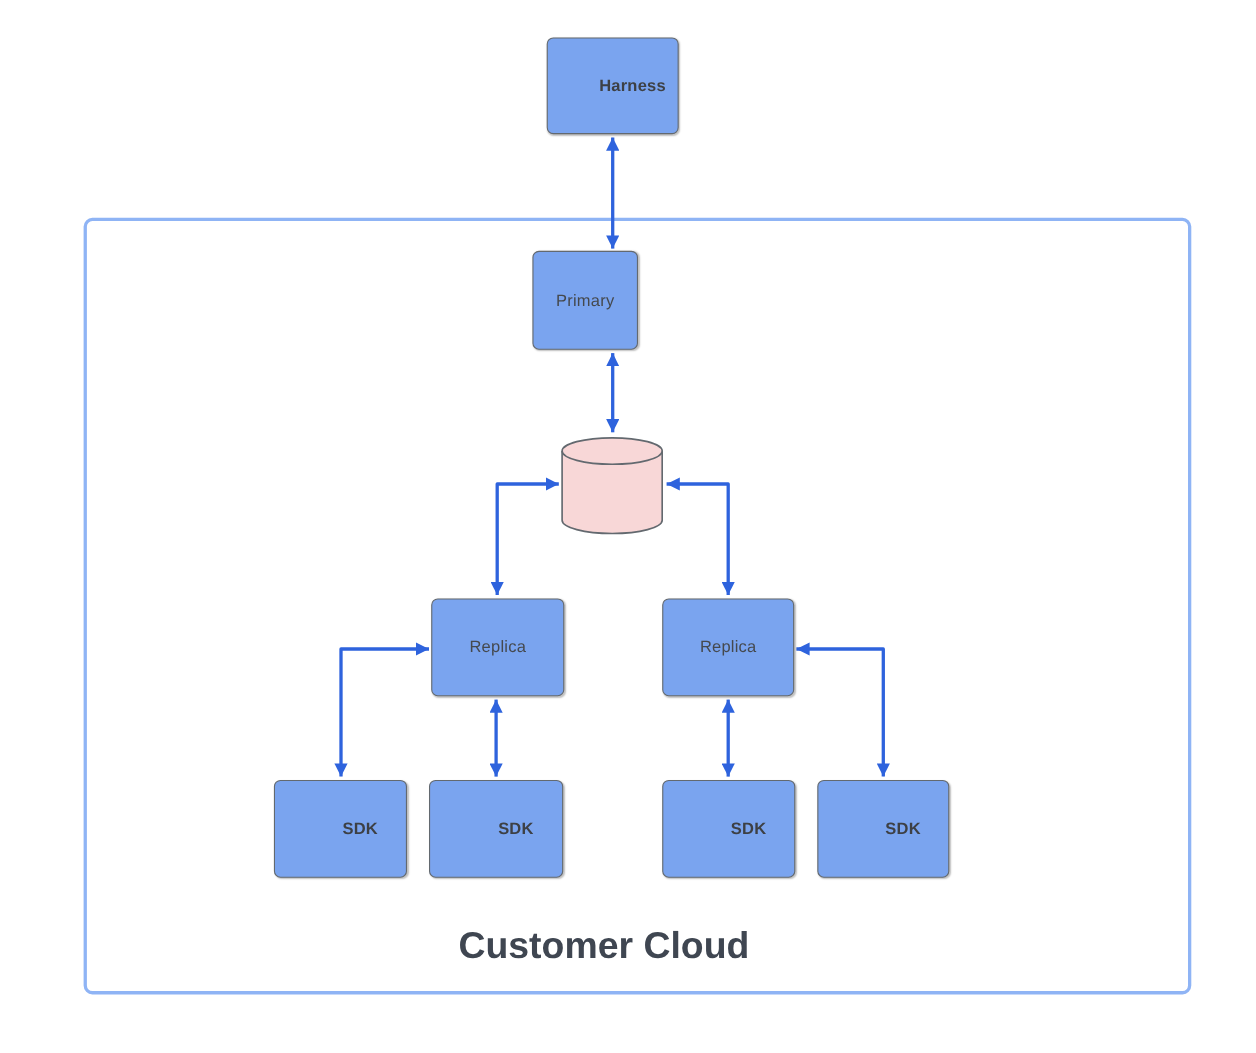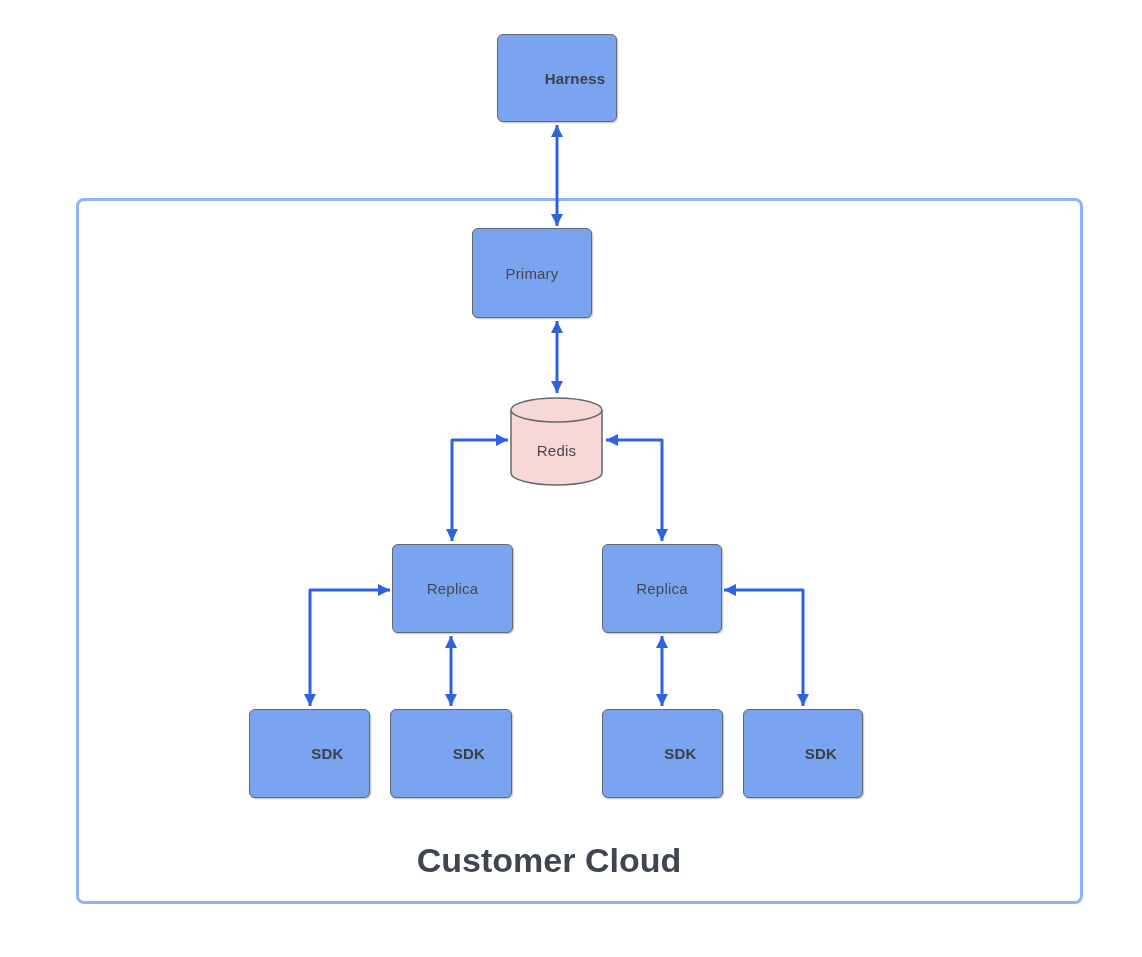--- a/index.html
+++ b/index.html
@@ -30,21 +30,21 @@
     justify-content: center;
     box-sizing: border-box;
   }
   .node .label {
     font-size: 15px;
     color: var(--node-text, #45494e);
     letter-spacing: 0.2px;
   }
   .node .label.bold { font-weight: bold; color: #3d4045; padding-left: 36px; }
   .n-harness  { left: 497px; top:  34px; width: 120px; height: 88px; }
-  .n-primary  { left: 472px; top: 228px; width: 120px; height: 90px; }
+  .n-primary  { left: 484px; top: 228px; width: 96px; height: 90px; }
   .n-replica-left  { left: 392px; top: 544px; width: 121px; height: 89px; }
   .n-replica-right { left: 602px; top: 544px; width: 120px; height: 89px; }
   .n-sdk-1 { left: 249px; top: 709px; width: 121px; height: 89px; }
   .n-sdk-2 { left: 390px; top: 709px; width: 122px; height: 89px; }
   .n-sdk-3 { left: 602px; top: 709px; width: 121px; height: 89px; }
   .n-sdk-4 { left: 743px; top: 709px; width: 120px; height: 89px; }
   .n-redis {
     position: absolute;
     left: 510px; top: 396px;
     width: 93px; height: 91px;
@@ -114,21 +114,20 @@
 
   <div class="node n-primary">
     <span class="label">Primary</span>
   </div>
 
   <div class="node n-redis">
     <svg class="cyl" width="93" height="91" viewBox="0 0 93 91">
       <path class="cyl-shape" d="M1,14 L1,77 A45.5,12 0 0 0 92,77 L92,14"></path>
       <ellipse class="cyl-shape" cx="46.5" cy="14" rx="45.5" ry="12"></ellipse>
     </svg>
-    <span class="label">Redis</span>
   </div>
 
   <div class="node n-replica-left">
     <span class="label">Replica</span>
   </div>
 
   <div class="node n-replica-right">
     <span class="label">Replica</span>
   </div>
 

